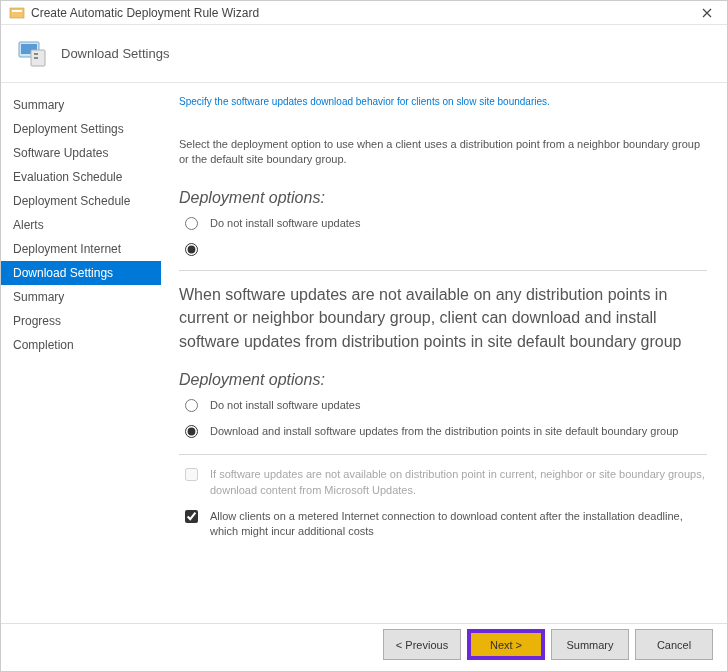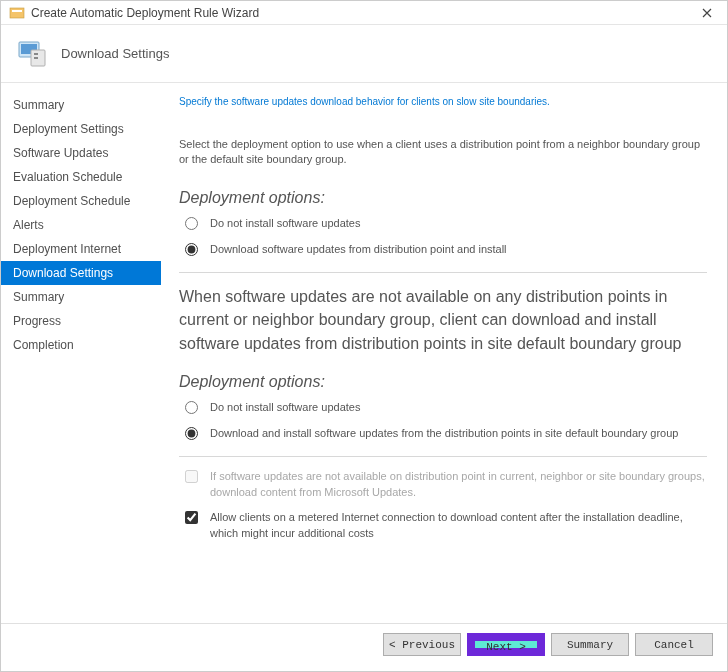--- a/index.html
+++ b/index.html
@@ -111,31 +111,31 @@
       height: 42px;
       border-top: 1px solid #e0e0e0;
       display: flex;
       align-items: center;
       justify-content: flex-end;
       padding-right: 14px;
       gap: 6px;
     }
     .footer button {
       min-width: 78px;
-      height: 23px;
+      height: 31px;
       font-size: 11px;
-      font-family: Liberation Mono, monospace;
+      font-family: Liberation Sans, sans-serif;
       background: #e1e1e1;
       border: 1px solid #adadad;
       color: #333;
       cursor: pointer;
     }
     .footer button.primary {
-      background: #5eead4;
-      border: 8px solid #6d28d9;
+      background: #eab308;
+      border: 4px solid #6d28d9;
     }
     input[type=radio], input[type=checkbox] { accent-color: #333; }
   </style>
 </head>
 <body>
 
 <div class="titlebar">
   <span class="icon">
     <svg width="16" height="16" viewBox="0 0 16 16">
       <rect x="1" y="3" width="14" height="10" fill="#f4c46a" stroke="#c79b3e" stroke-width="0.6"></rect>
@@ -182,21 +182,20 @@
     <h1>Specify the software updates download behavior for clients on slow site boundaries.</h1>
     <p class="instr">Select the deployment option to use when a client uses a distribution point from a neighbor boundary group or the default site boundary group.</p>
 
     <div class="group-label">Deployment options:</div>
     <label class="radio-row">
       <input type="radio" name="g1" style="">
       <span>Do not install software updates</span>
     </label>
     <label class="radio-row">
       <input type="radio" name="g1" checked="" style="">
-      <span>Download software updates from distribution point and install</span>
     </label>
 
     <hr class="divider">
 
     <p class="section-desc">When software updates are not available on any distribution points in current or neighbor boundary group, client can download and install software updates from distribution points in site default boundary group</p>
 
     <div class="group-label">Deployment options:</div>
     <label class="radio-row">
       <input type="radio" name="g2" style="">
       <span>Do not install software updates</span>

